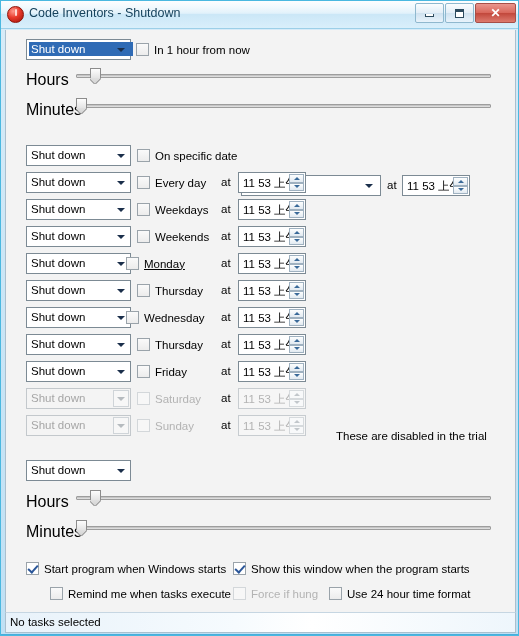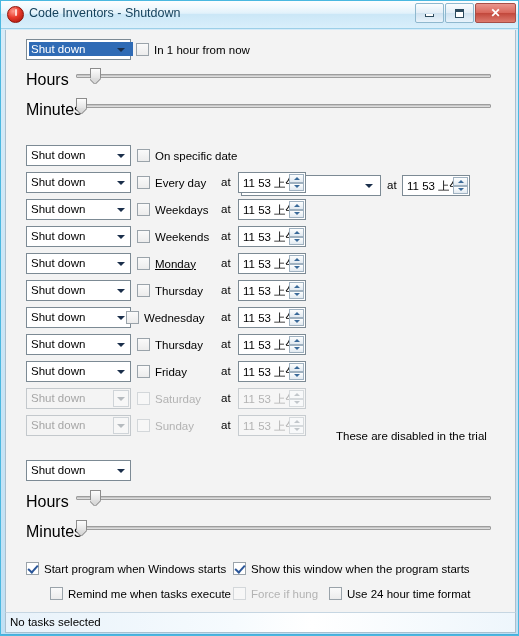--- a/index.html
+++ b/index.html
@@ -389,21 +389,21 @@
           <span class="tb-text">11 53 上午</span>
           <span class="spin">
             <div class="up"></div>
             <div class="dn"></div>
           </span>
         </div>
         <div class="combo" style="left: 20px; top: 223px;">
           <span class="combo-text">Shut down</span>
           <span class="combo-arrow"></span>
         </div>
-        <div class="cb" style="left: 131px; top: 227px; text-decoration: underline;">
+        <div class="cb" style="left: 120px; top: 227px; text-decoration: underline;">
           <span class="cb-box"></span>
           <span>Monday</span>
         </div>
         <div class="atlbl" style="left: 215px; top: 227px;">at</div>
         <div class="timebox" style="left: 232px; top: 223px;">
           <span class="tb-text">11 53 上午</span>
           <span class="spin">
             <div class="up"></div>
             <div class="dn"></div>
           </span>

